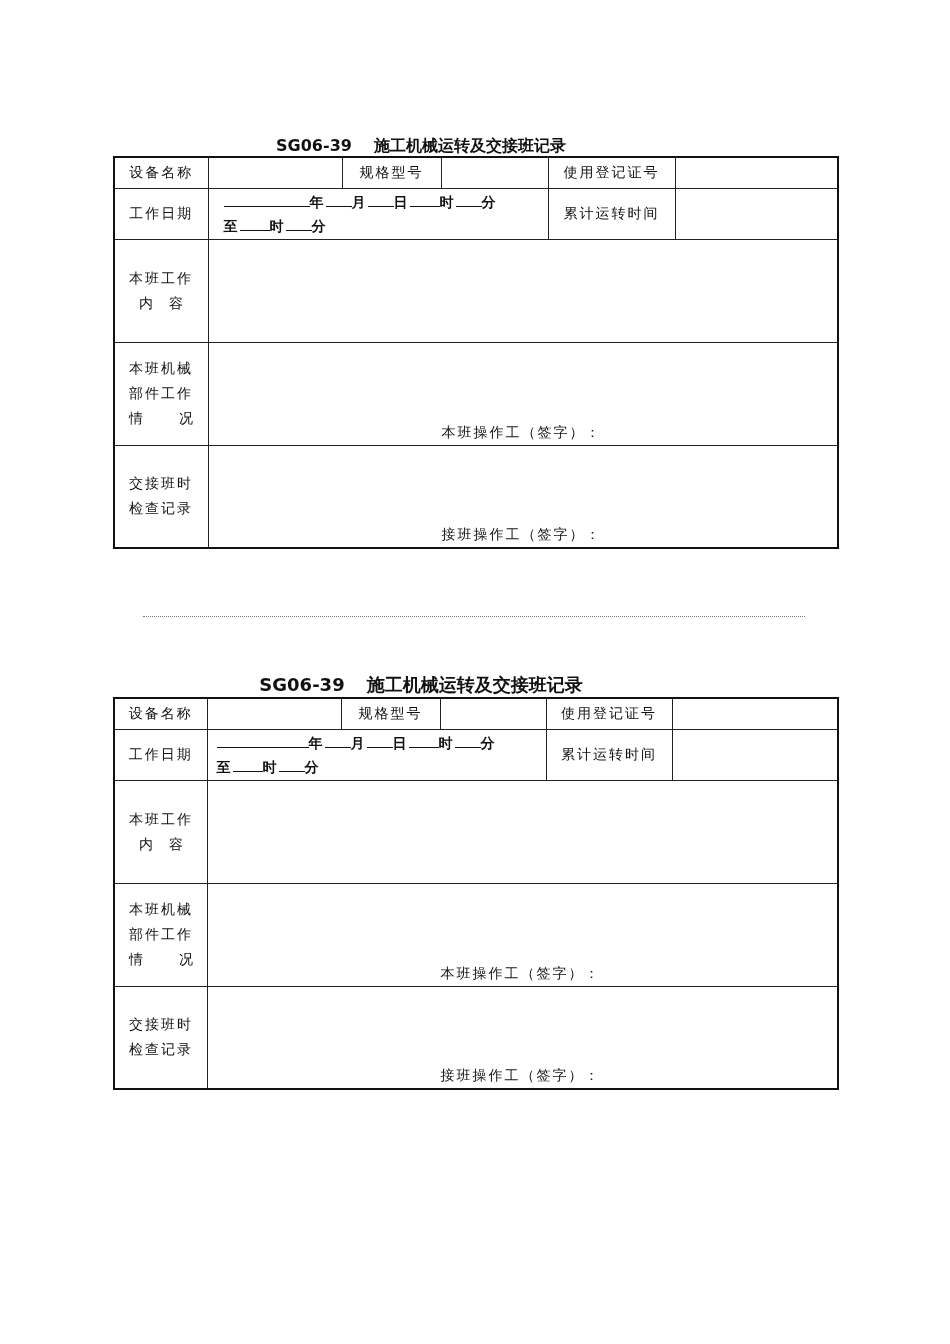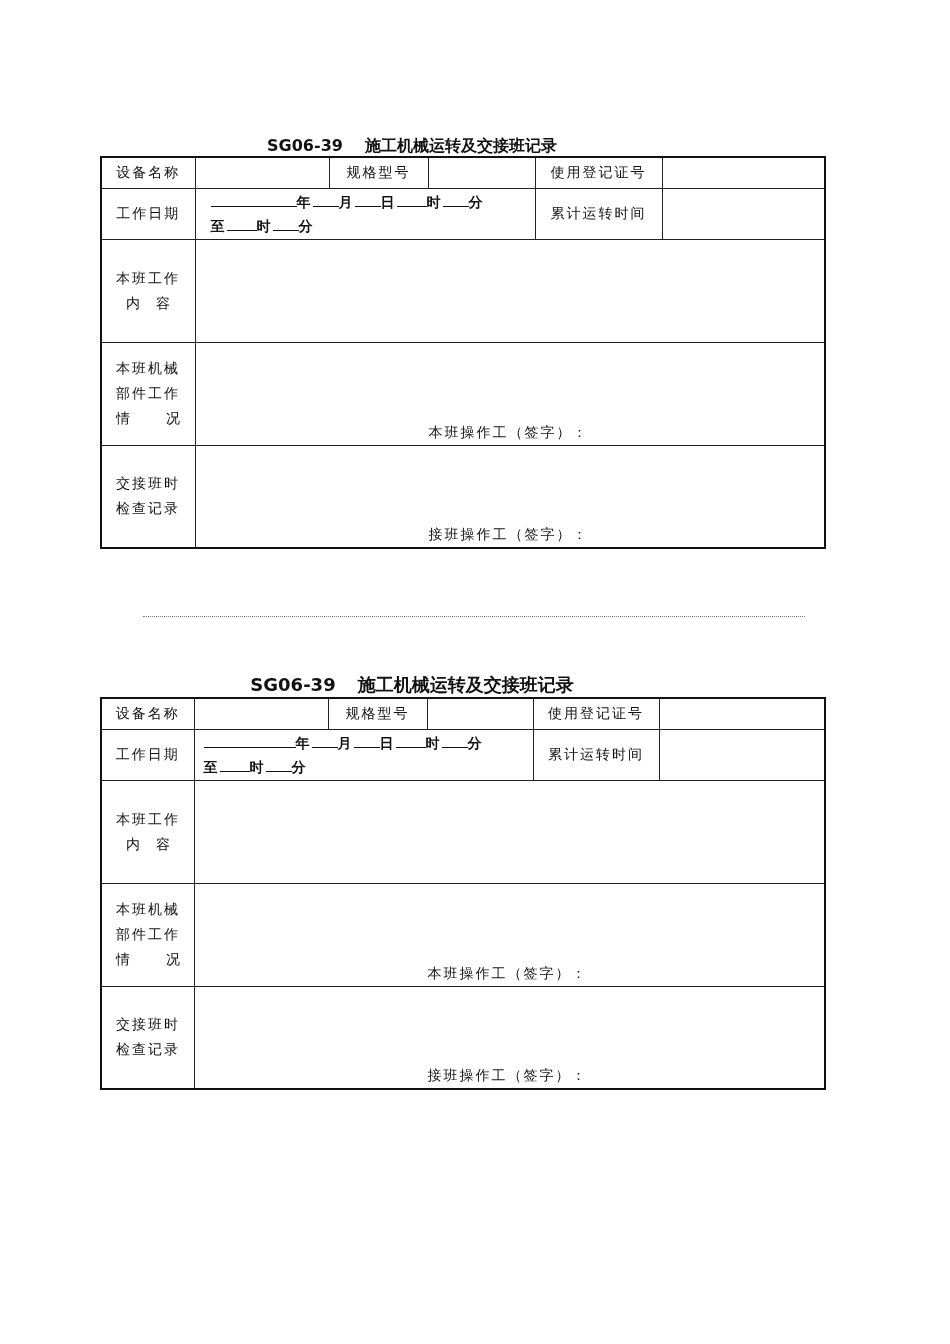--- a/index.html
+++ b/index.html
@@ -1,22 +1,22 @@
 <!DOCTYPE html>
 <html><head>
 <meta charset="utf-8">
 <style>
   html, body { margin:0; padding:0; background:#ffffff; }
   body { width:950px; height:1344px; position:relative; overflow:hidden;
          font-family:"DejaVu Serif", "Liberation Serif", serif; color:#111; }
-  .title { position:absolute; left:8px; width:808px; text-align:center;
+  .title { position:absolute; left:17px; width:808px; text-align:center;
            font-family:"DejaVu Sans", "Liberation Sans", sans-serif; font-weight:bold; color:#111; }
   .title .code { letter-spacing:0; }
   .title .gap { display:inline-block; width:22px; }
-  table.rec { position:absolute; left:100px; border-collapse:collapse;
+  table.rec { position:absolute; left:113px; border-collapse:collapse;
               border:2px solid #111; table-layout:fixed; }
   table.rec td { border:1px solid #222; padding:0; font-size:14px; letter-spacing:2px;
                  vertical-align:middle; position:relative; }
   .lbl { text-align:center; }
   .lbl-multi { text-align:left; padding-left:14px !important; line-height:25px;margin-top:43px; }
   .date-cell { padding-left:15px !important; line-height:24px;font-weight:bold; }
   .u { display:inline-block; border-bottom:1px solid #111; height:14px; vertical-align:baseline; }
   .sig { position:absolute; left:233px; bottom:3px; white-space:nowrap; }
   .spread { display:flex; justify-content:space-between; width:66px; }
   .spread2 { display:flex; justify-content:space-between; width:46px; margin-left:10px; }

